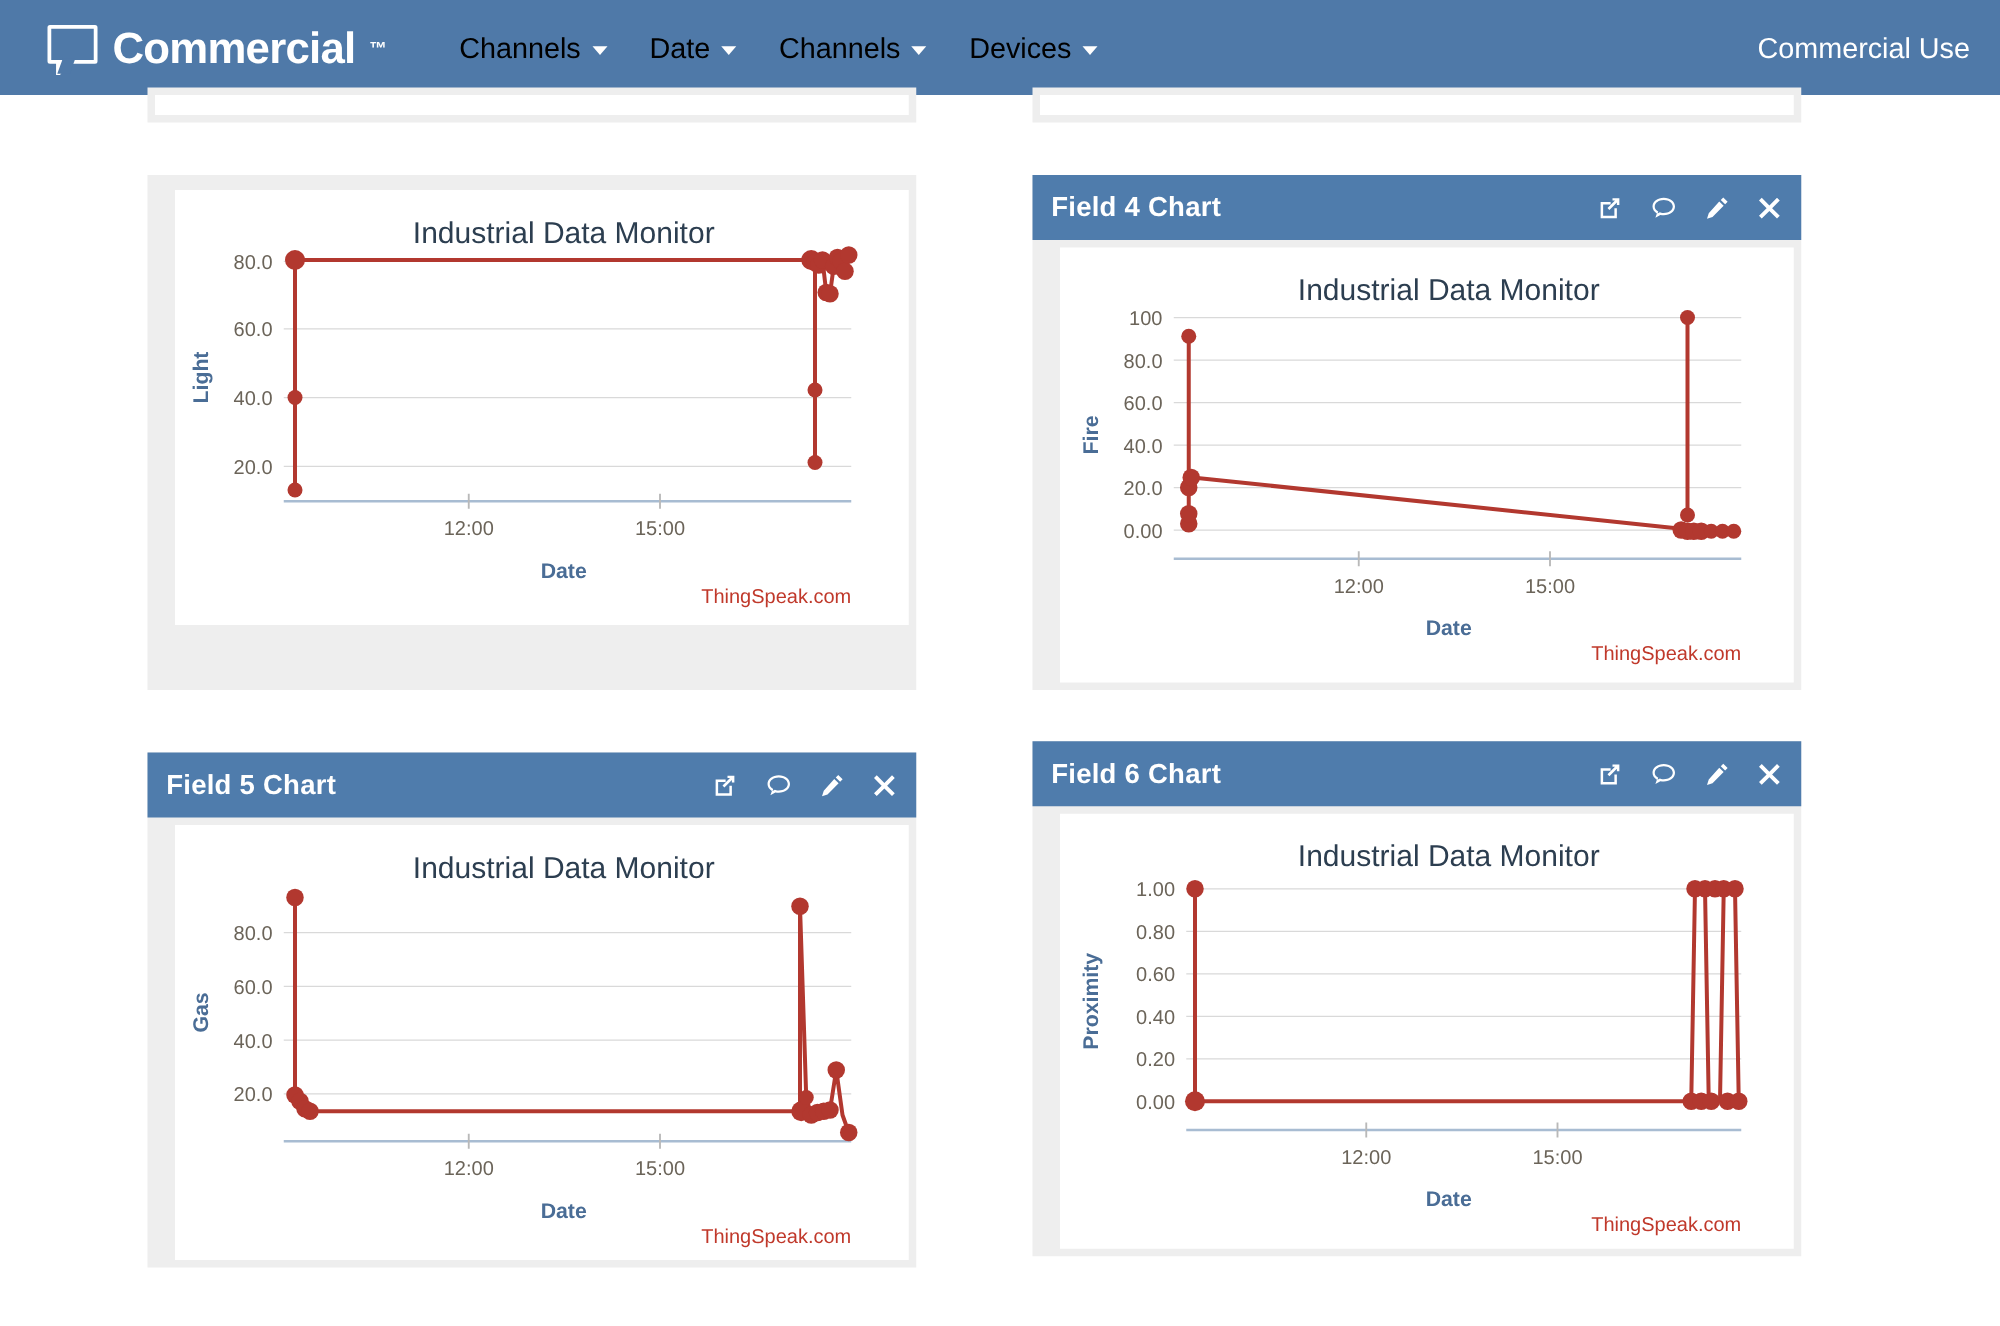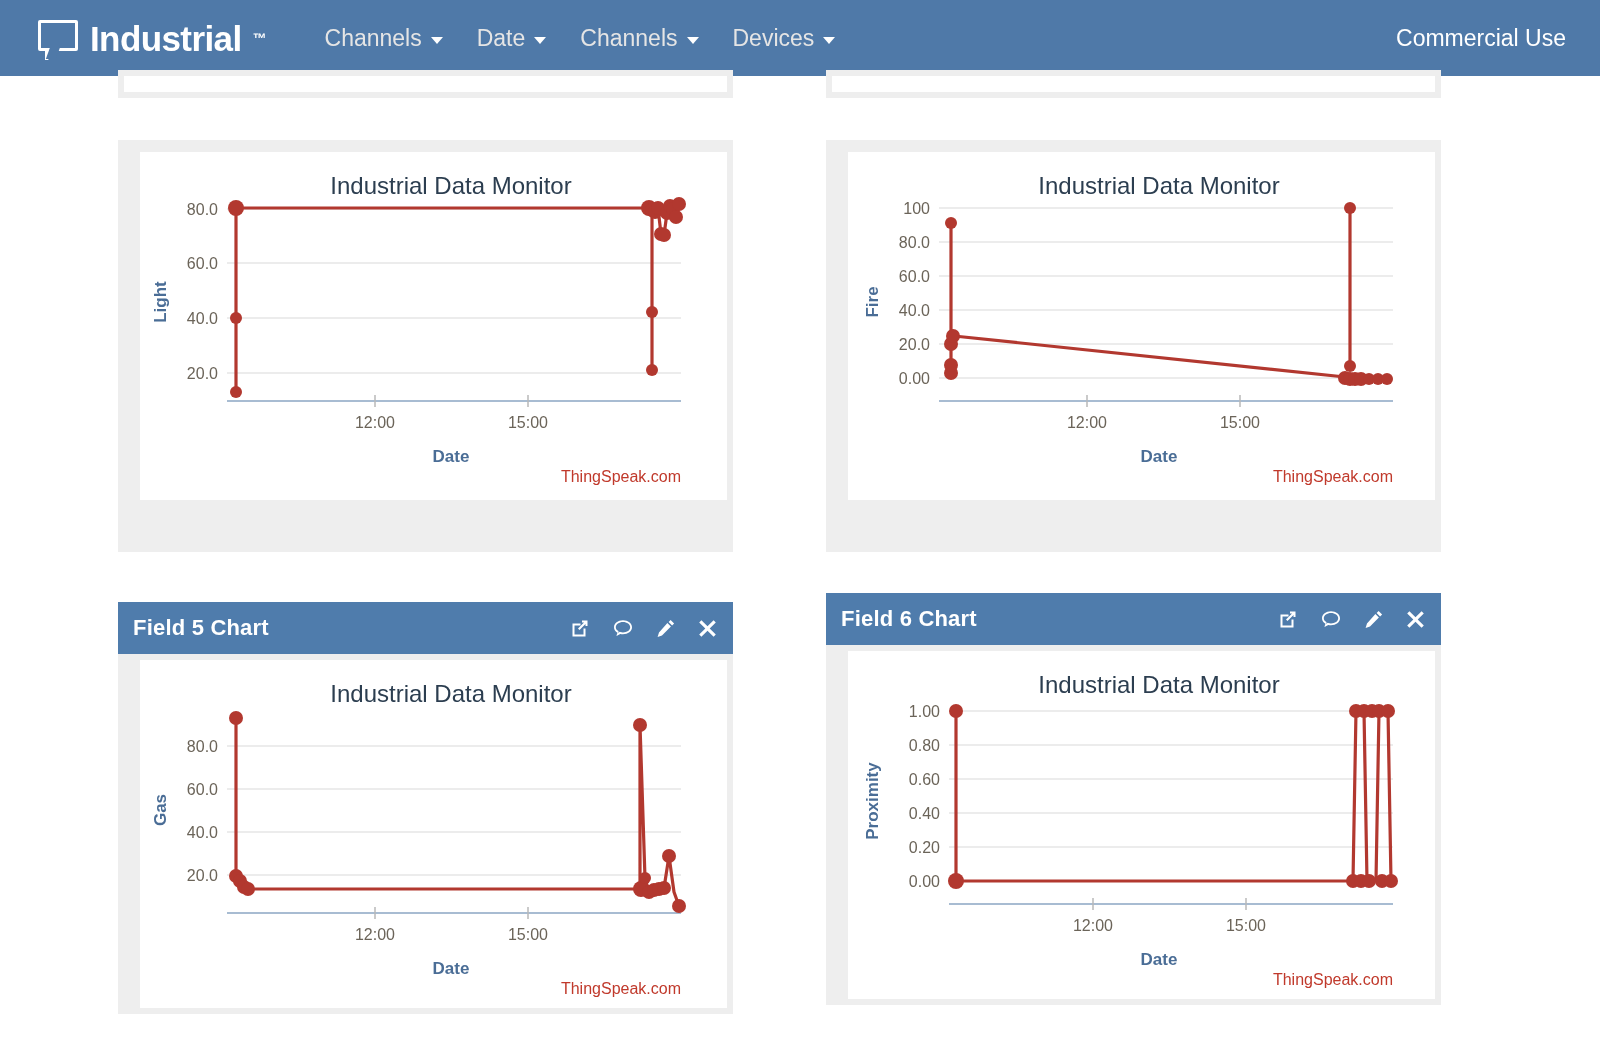--- a/index.html
+++ b/index.html
@@ -60,36 +60,36 @@
   }
   .brand-tm {
     color: #ffffff;
     font-size: 14px;
     font-weight: bold;
     vertical-align: super;
     margin-left: 1px;
   }
   .nav-links { display: flex; align-items: center; gap: 34px; }
   .nav-item {
-    color: #e5e5e5;
+    color: #000000;
     font-size: 23px;
     display: flex; align-items: center; gap: 9px;
     cursor: pointer;
     white-space: nowrap;
   }
   .caret {
     width: 0; height: 0;
     border-left: 6px solid transparent;
     border-right: 6px solid transparent;
     border-top: 7px solid #ffffff;
     display: inline-block;
     margin-top: 4px;
   }
   .nav-right {
-    margin-left: auto; margin-right: 10px;
+    margin-left: auto; 
     color: #ffffff; font-size: 23px;
     cursor: pointer; white-space: nowrap;
   }
 
   
   .content { position: absolute; top: 76px; left: 0; width: 1600px; height: 985px; }
 
   .card {
     position: absolute;
     background: #eeeeee;
@@ -139,21 +139,21 @@
 </head>
 <body>
 
 <div class="navbar">
   <a class="brand" href="#">
     <span class="brand-mark">
       <span class="bubble"></span>
       <span class="tail"></span>
       <span class="tail2"></span>
     </span>
-    <span class="brand-text">Industrial</span>
+    <span class="brand-text">Commercial</span>
     <span class="brand-tm">™</span>
   </a>
 
   <nav class="nav-links">
     <span class="nav-item">
       <span>Channels</span>
       <i class="caret"></i>
     </span>
     <span class="nav-item">
       <span>Date</span>
@@ -228,20 +228,46 @@
           <circle cx="536" cy="65" r="7"></circle>
             <circle cx="539" cy="52" r="7"></circle>
           <circle cx="512" cy="160" r="6"></circle>
             <circle cx="512" cy="218" r="6"></circle>
         </g>
       </svg>
     </div>
   </div>
 
   <div class="card" style="left:826px; top:64px; width:615px; height:412px;">
+    <div class="card-header">
+      <span class="card-title">Field 4 Chart</span>
+      <span class="card-icons">
+        <span class="ic">
+          <svg width="20" height="20" viewBox="0 0 20 20">
+              <path d="M2.5 5.5h8v2h-6v9h9v-6h2v8h-13z" fill="#fff"></path>
+              <path d="M12 2.5h5.5V8h-2V5.9l-6 6L8 10.4l6-6H12z" fill="#fff"></path>
+            </svg>
+        </span>
+        <span class="ic">
+          <svg width="22" height="20" viewBox="0 0 22 20">
+              <path d="M11 2.2c-5 0-9 3.1-9 7 0 2.3 1.4 4.3 3.5 5.5l-1.2 3.4 4-2.2c.9.2 1.8.3 2.7.3 5 0 9-3.1 9-7s-4-7-9-7zm0 1.8c4 0 7.2 2.3 7.2 5.2S15 14.4 11 14.4c-.9 0-1.8-.1-2.6-.4l-.5-.2-1.9 1 .6-1.6-.6-.4C4.4 11.9 3.8 10.6 3.8 9.2 3.8 6.3 7 4 11 4z" fill="#fff"></path>
+            </svg>
+        </span>
+        <span class="ic">
+          <svg width="20" height="20" viewBox="0 0 20 20">
+              <path d="M14.6 1.9l3.5 3.5-2 2-3.5-3.5zM11.4 5.1l3.5 3.5L6 17.5 1.6 18.9 3 14.5z" fill="#fff"></path>
+            </svg>
+        </span>
+        <span class="ic">
+          <svg width="19" height="19" viewBox="0 0 19 19">
+              <path d="M3.4 1.2L9.5 7.3l6.1-6.1 2.2 2.2-6.1 6.1 6.1 6.1-2.2 2.2-6.1-6.1-6.1 6.1-2.2-2.2 6.1-6.1-6.1-6.1z" fill="#fff"></path>
+            </svg>
+        </span>
+      </span>
+    </div>
     <div class="card-body">
       <svg class="plot" width="603" height="348" viewBox="0 0 603 348">
         <text class="plot-title" x="311" y="42">Industrial Data Monitor</text>
         <g>
           <line class="gridline" x1="91" y1="56" x2="545" y2="56"></line>
           <line class="gridline" x1="91" y1="90" x2="545" y2="90"></line>
           <line class="gridline" x1="91" y1="124" x2="545" y2="124"></line>
           <line class="gridline" x1="91" y1="158" x2="545" y2="158"></line>
           <line class="gridline" x1="91" y1="192" x2="545" y2="192"></line>
           <line class="gridline" x1="91" y1="226" x2="545" y2="226"></line>

